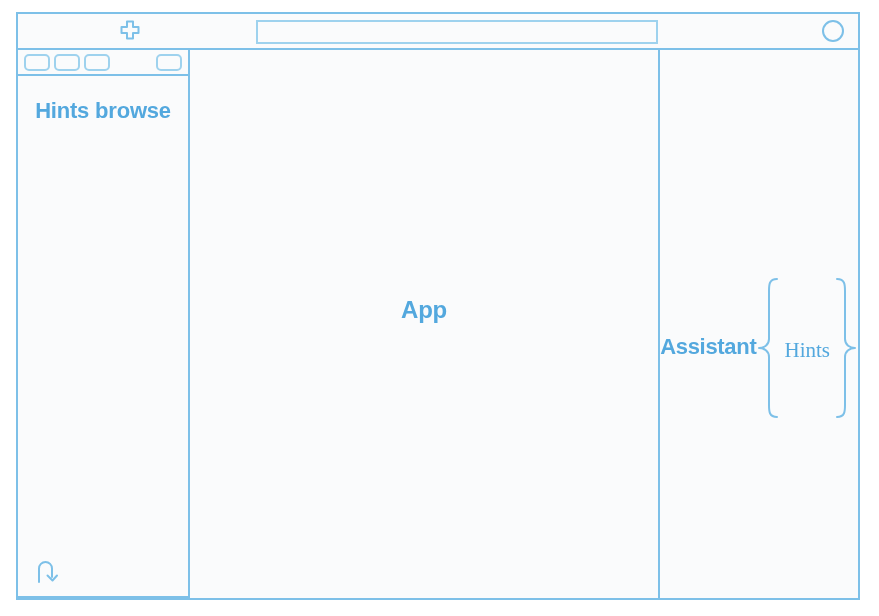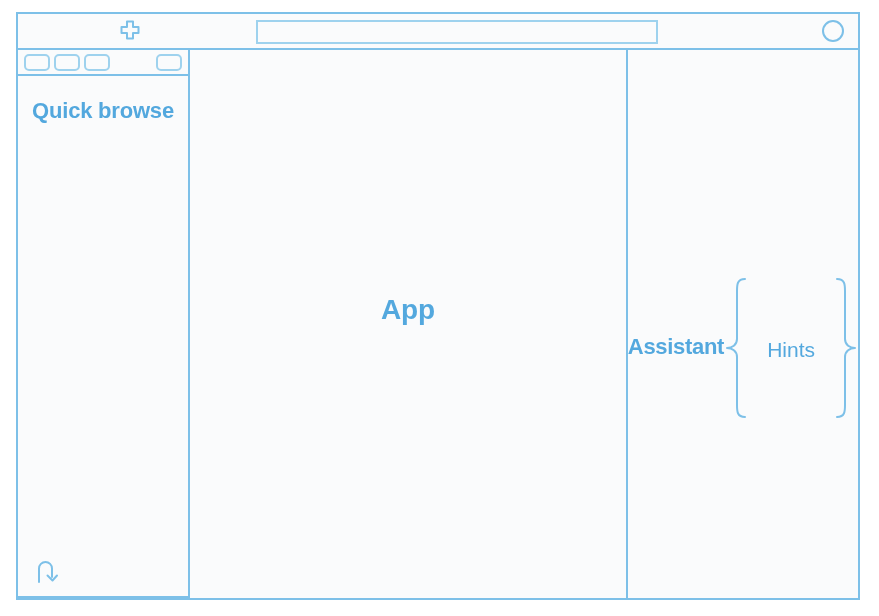--- a/index.html
+++ b/index.html
@@ -159,21 +159,21 @@
   .app-panel {
     flex: 1 1 auto;
     box-sizing: border-box;
     border-right: 2px solid var(--line);
     display: flex;
     align-items: center;
     justify-content: center;
     min-width: 0;
   }
   .app-label {
-    font-size: 28px;
+    font-size: 24px;
     font-weight: bold;
     color: var(--accent);
     letter-spacing: -0.2px;
     margin-top: -28px;
   }
 
   
   .assistant-panel {
     flex: 0 0 155px;
     box-sizing: border-box;
@@ -186,21 +186,22 @@
     font-size: 22px;
     font-weight: bold;
     color: var(--accent);
     letter-spacing: -0.3px;
   }
   .hints-block {
     margin-top: 52px;
     display: flex;
     align-items: center;
     justify-content: flex-start;
-    gap: 17px;
+    gap: 2px;
+    font-family: Liberation Serif, serif;
   }
   .brace { display: block; }
   .hints-label {
     font-size: 21px;
     font-weight: normal;
     color: var(--accent);
     letter-spacing: 0px;
   }
 </style>
 </head>
@@ -226,21 +227,21 @@
     <div class="sidebar">
 
       <div class="tabstrip">
         <div class="tab-chip"></div>
         <div class="tab-chip"></div>
         <div class="tab-chip"></div>
         <div class="tab-chip trailing"></div>
       </div>
 
       <div class="sidebar-body">
-        <div class="sidebar-title">Quick browse</div>
+        <div class="sidebar-title">Hints browse</div>
 
         <div class="sidebar-footer">
           <span class="uturn-icon">
             <svg width="26" height="28" viewBox="0 0 26 28" aria-hidden="true">
               <path d="M5 25 V11.5 a6.5 6.5 0 0 1 13 0 V20" fill="none" stroke="#7dc0e8" stroke-width="2" stroke-linecap="round" stroke-linejoin="round"></path>
               <path d="M13.5 18.5 L18.5 23.5 L23 18.5" fill="none" stroke="#7dc0e8" stroke-width="2" stroke-linecap="round" stroke-linejoin="round"></path>
             </svg>
           </span>
         </div>
       </div>

